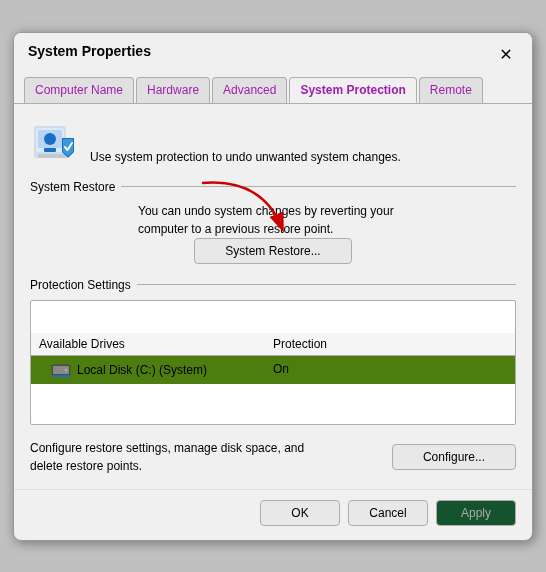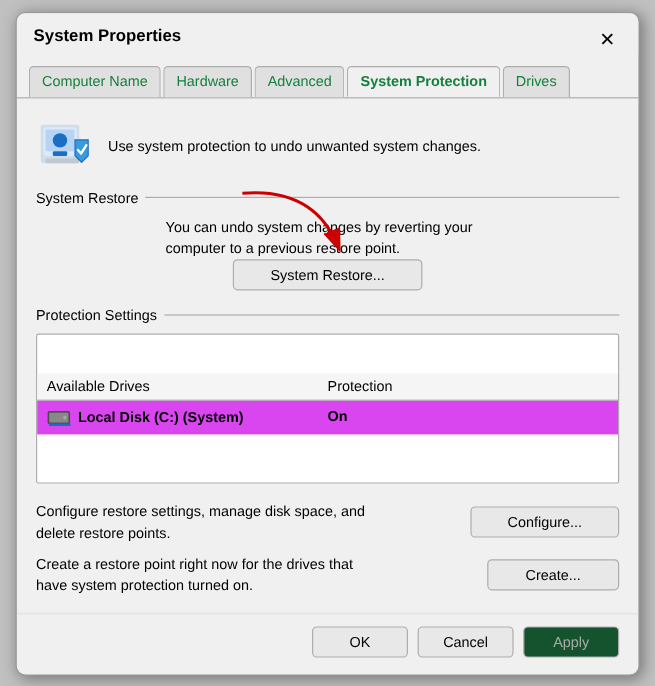--- a/index.html
+++ b/index.html
@@ -53,37 +53,37 @@
       gap: 0;
     }
     .tab {
       padding: 5px 10px;
       font-size: 12px;
       cursor: pointer;
       border: 1px solid transparent;
       border-radius: 4px 4px 0 0;
       background: #e0e0e0;
       margin-right: 2px;
-      color: #15803d;
+      color: #a21caf;
       border-color: #adadad;
       border-bottom: none;
     }
     .tab.active {
       background: #f0f0f0;
       border-color: #adadad;
       border-bottom: 1px solid #f0f0f0;
       z-index: 1;
       font-weight: 700;
     }
     .content {
       padding: 14px 16px;
     }
     .header-row {
       display: flex;
-      align-items: center;
+      align-items: flex-end;
       gap: 12px;
       margin-bottom: 14px;
     }
     .shield-icon {
       width: 48px;
       height: 48px;
       flex-shrink: 0;
     }
     .header-text {
       font-size: 12px;
@@ -145,24 +145,23 @@
       padding: 4px 8px;
       border-bottom: 1px solid #adadad;
       font-size: 12px;
       font-weight: 500;
       background: #f5f5f5;
       margin-top: 32px;
     }
     .ps-row {
       display: grid;
       grid-template-columns: 1fr 1fr;
-      padding: 6px 8px;
-      font-size: 12px;
-      background: #d946ef;
-      font-weight: bold;
+      padding: 6px 20px;
+      font-size: 12px;
+      background: #4d7c0f;
     }
     .ps-row-content {
       display: flex;
       align-items: center;
       gap: 6px;
     }
     .empty-rows {
       height: 40px;
     }
     .action-row {
@@ -213,21 +212,21 @@
     <div class="tab">
       <span>Hardware</span>
     </div>
     <div class="tab">
       <span>Advanced</span>
     </div>
     <div class="tab active">
       <span>System Protection</span>
     </div>
     <div class="tab">
-      <span>Drives</span>
+      <span>Remote</span>
     </div>
   </div>
 
   <div class="content">
 
     <div class="header-row">
 
       <svg class="shield-icon" viewBox="0 0 48 48" xmlns="http://www.w3.org/2000/svg">
         <rect x="4" y="8" width="32" height="32" rx="2" fill="#1a6fc4" opacity="0.15"></rect>
         <rect x="6" y="10" width="28" height="24" rx="2" fill="#dbe9fb"></rect>
@@ -283,24 +282,20 @@
         </div>
         <div class="empty-rows"></div>
       </div>
     </div>
 
     <div class="action-row">
       <p class="action-desc">Configure restore settings, manage disk space, and delete restore points.</p>
       <button class="btn">Configure...</button>
     </div>
 
-    <div class="action-row" style="margin-top:8px;">
-      <p class="action-desc">Create a restore point right now for the drives that have system protection turned on.</p>
-      <button class="btn">Create...</button>
-    </div>
 
   </div>
 
   <div class="footer">
     <button class="footer-btn">OK</button>
     <button class="footer-btn">Cancel</button>
     <button class="footer-btn disabled">Apply</button>
   </div>
 </div>
 

